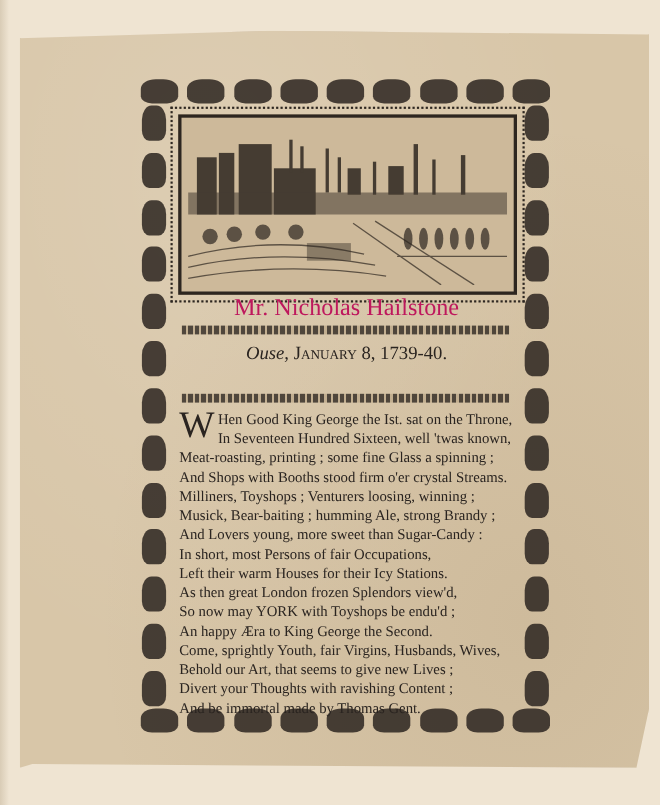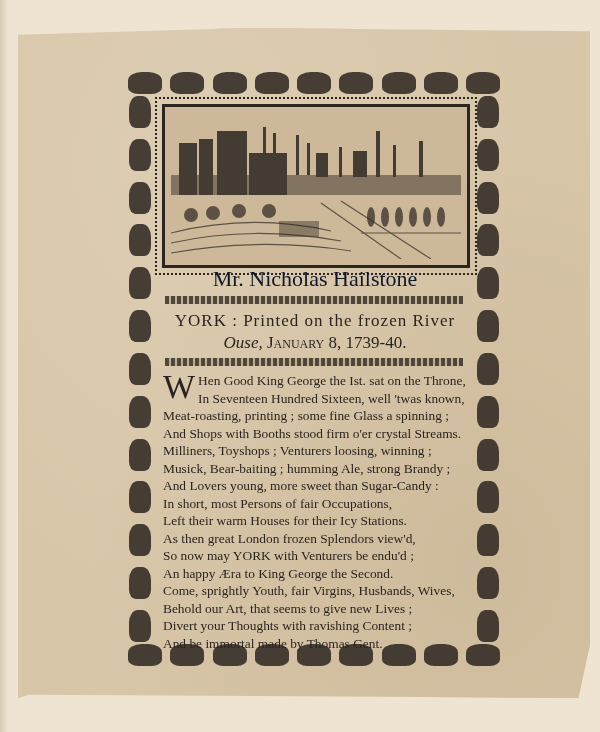--- a/index.html
+++ b/index.html
@@ -12,21 +12,21 @@
   .orn-row{position:absolute;left:0;right:0;height:26px;display:flex;justify-content:space-between;}
   .orn-row.top{top:0;} .orn-row.bottom{bottom:0;}
   .orn-col{position:absolute;top:26px;bottom:26px;width:24px;display:flex;flex-direction:column;justify-content:space-between;}
   .orn-col.left{left:0;} .orn-col.right{right:0;}
   .orn{background:#2b2520;border-radius:40% 40% 30% 30%;opacity:0.85;}
   .orn-row .orn{width:34px;height:22px;margin-top:2px;}
   .orn-col .orn{width:22px;height:32px;margin-left:1px;}
   .cut-frame{position:absolute;left:162px;top:104px;width:302px;height:158px;border:3px solid #2d2620;background:#cdb99a;}
   .cut-frame:before{content:"";position:absolute;inset:-10px;border:2px dotted #2d2620;}
   .woodcut{position:absolute;inset:6px;}
-  .title{position:absolute;left:140px;width:350px;top:266px;text-align:center;font-size:22px;color:#0f172a;}
+  .title{position:absolute;left:140px;width:350px;top:266px;text-align:center;font-size:22px;color:#be185d;}
   .rule{position:absolute;left:165px;width:298px;height:8px;background:repeating-linear-gradient(90deg,#2d2620 0 4px,#bda98a 4px 6px);opacity:0.8;}
   .imprint{position:absolute;left:160px;width:310px;text-align:center;color:#2a2420;font-size:17px;line-height:22px;}
   .imprint .l1{letter-spacing:1px;}
   .sc{font-variant:small-caps;}
   .poem{position:absolute;left:163px;top:372px;width:305px;color:#2a2420;font-size:13.4px;line-height:17.5px;}
   .poem .line{white-space:nowrap;}
   .dropcap{float:left;font-size:34px;line-height:30px;margin-right:3px;}
   .indent{padding-left:20px;}
   i{}
 </style>
@@ -131,40 +131,39 @@
         <path d="M170 88 L 260 146"></path>
         <path d="M190 120 L 290 120"></path>
     </g>
   </svg>
 </div>
 
 <div class="title">Mr. Nicholas Hailstone</div>
 <div class="rule" style="top:296px"></div>
 
 <div class="imprint" style="top:310px">
-  <div class="l1">YORK : Printed on the frozen River</div>
   <div>
     <i>Ouse,</i>
     <span class="sc">January</span>
     <span>8, 1739-40.</span>
   </div>
 </div>
 <div class="rule" style="top:358px"></div>
 
 <div class="poem">
   <span class="dropcap">W</span>
   <div class="line">Hen Good King George the Ist. sat on the Throne,</div>
   <div class="line indent">In Seventeen Hundred Sixteen, well 'twas known,</div>
   <div class="line">Meat-roasting, printing ; some fine Glass a spinning ;</div>
   <div class="line">And Shops with Booths stood firm o'er crystal Streams.</div>
   <div class="line">Milliners, Toyshops ; Venturers loosing, winning ;</div>
   <div class="line">Musick, Bear-baiting ; humming Ale, strong Brandy ;</div>
   <div class="line">And Lovers young, more sweet than Sugar-Candy :</div>
   <div class="line">In short, most Persons of fair Occupations,</div>
   <div class="line">Left their warm Houses for their Icy Stations.</div>
   <div class="line">As then great London frozen Splendors view'd,</div>
-  <div class="line">So now may YORK with Venturers be endu'd ;</div>
+  <div class="line">So now may YORK with Toyshops be endu'd ;</div>
   <div class="line">An happy Æra to King George the Second.</div>
   <div class="line">Come, sprightly Youth, fair Virgins, Husbands, Wives,</div>
   <div class="line">Behold our Art, that seems to give new Lives ;</div>
   <div class="line">Divert your Thoughts with ravishing Content ;</div>
   <div class="line">And be immortal made by Thomas Gent.</div>
 </div>
 
 </body></html>

